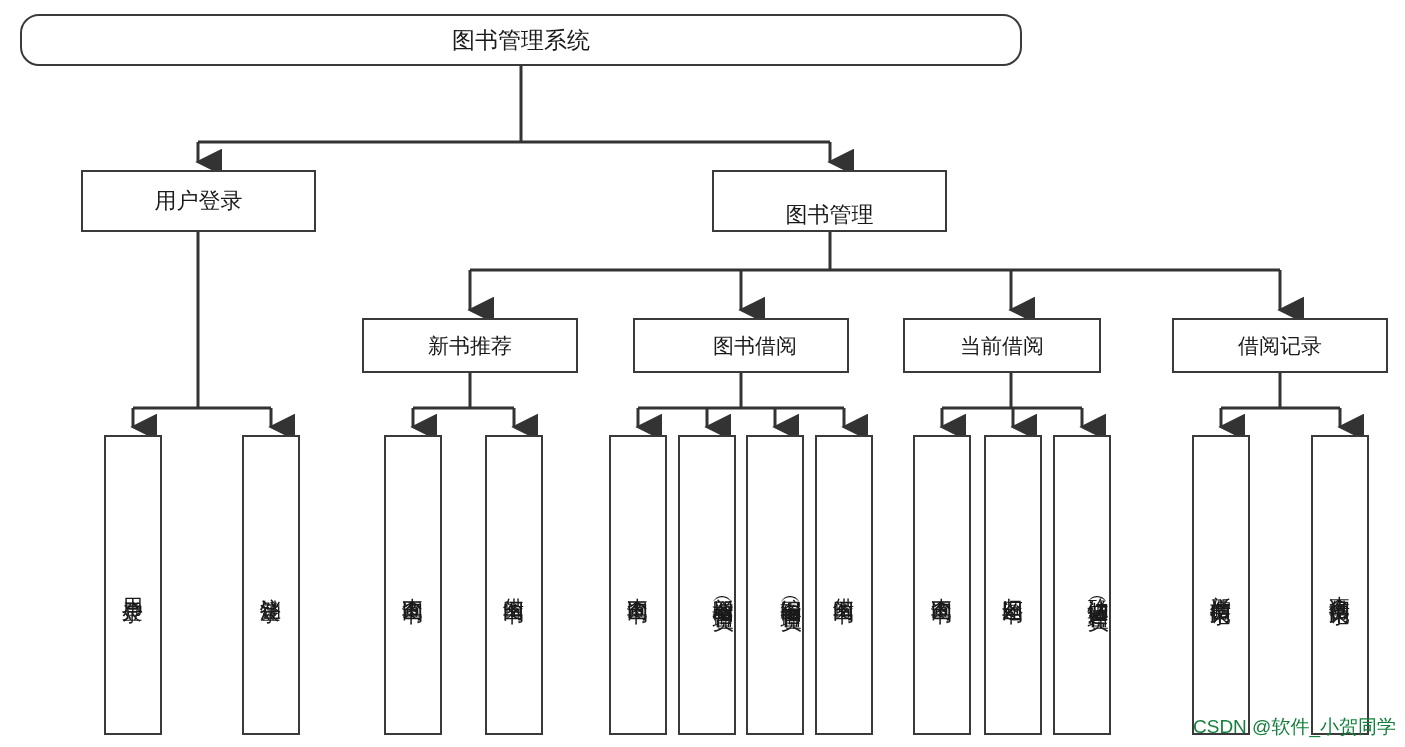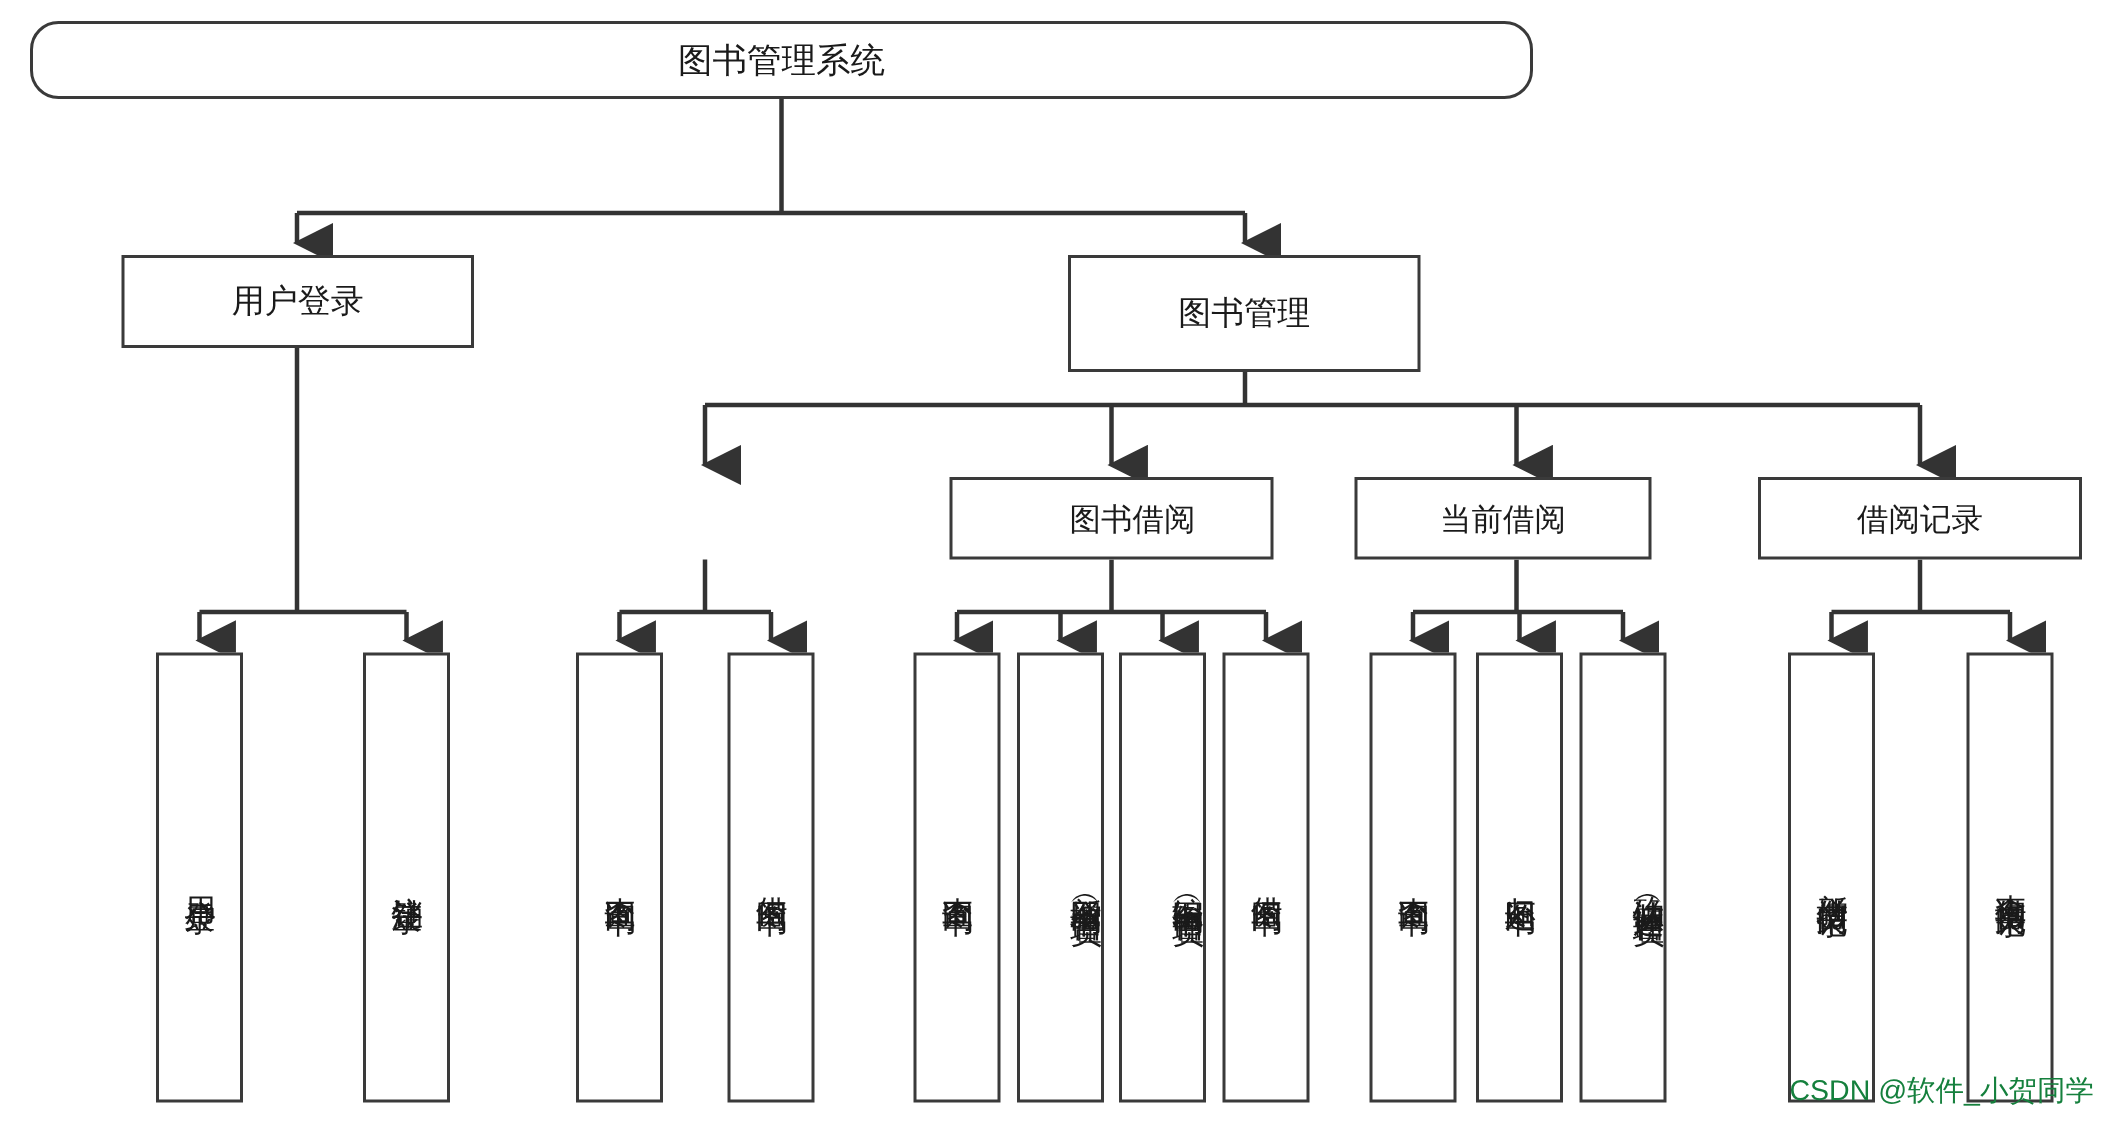--- a/index.html
+++ b/index.html
@@ -122,24 +122,27 @@
     </g>
   </svg>
 
   <div class="node root" style="left:20px; top:14px; width:1002px; height:52px;">
     <span>图书管理系统</span>
   </div>
 
   <div class="node lvl2" style="left:81px; top:170px; width:235px; height:62px;">
     <span>用户登录</span>
   </div>
-  <div class="node lvl2" style="left:712px; top:170px; width:235px; height:78px;">
+  <div class="node lvl2" style="left:712px; top:170px; width:235px; height:62px;align-items:flex-end;">
     <span>图书管理</span>
   </div>
 
+  <div class="node lvl3" style="left:362px; top:318px; width:216px; height:55px;">
+    <span>新书推荐</span>
+  </div>
   <div class="node lvl3" style="left:633px; top:318px; width:216px; height:55px;padding-left:28px;">
     <span>图书借阅</span>
   </div>
   <div class="node lvl3" style="left:903px; top:318px; width:198px; height:55px;">
     <span>当前借阅</span>
   </div>
   <div class="node lvl3" style="left:1172px; top:318px; width:216px; height:55px;font-family:Liberation Serif, serif;">
     <span>借阅记录</span>
   </div>
 

